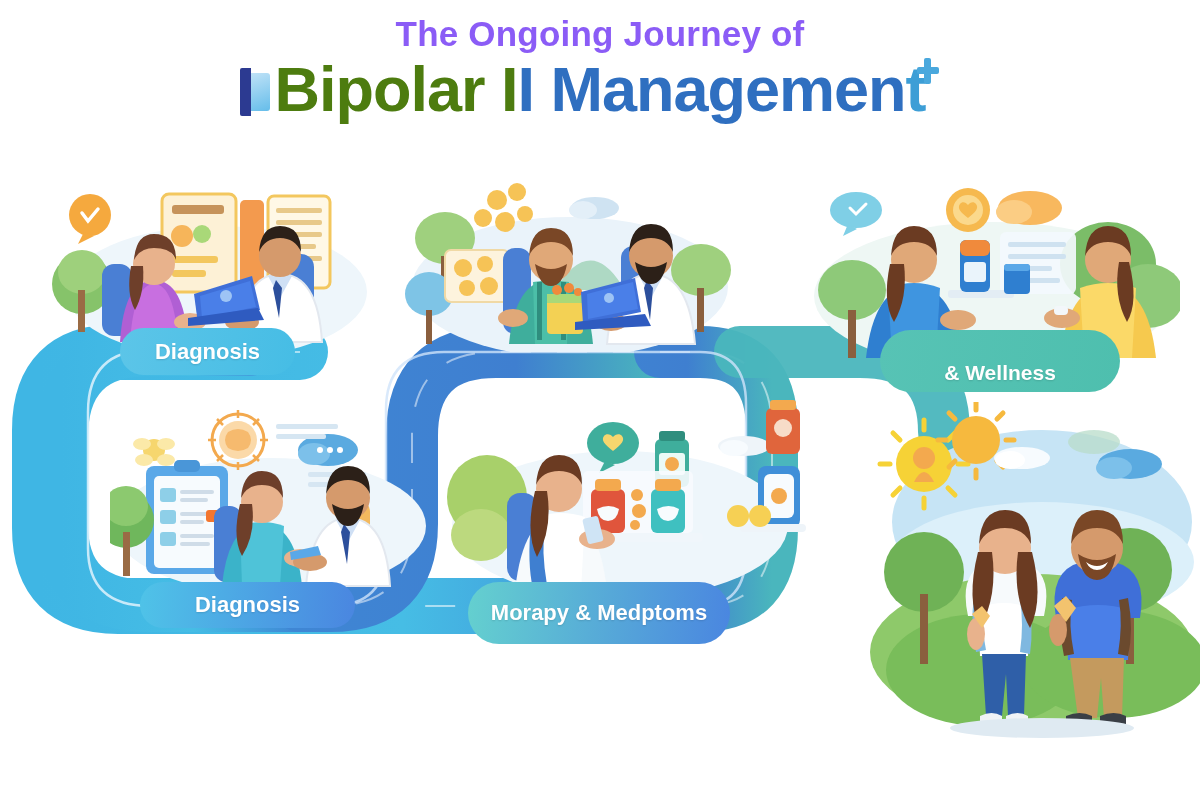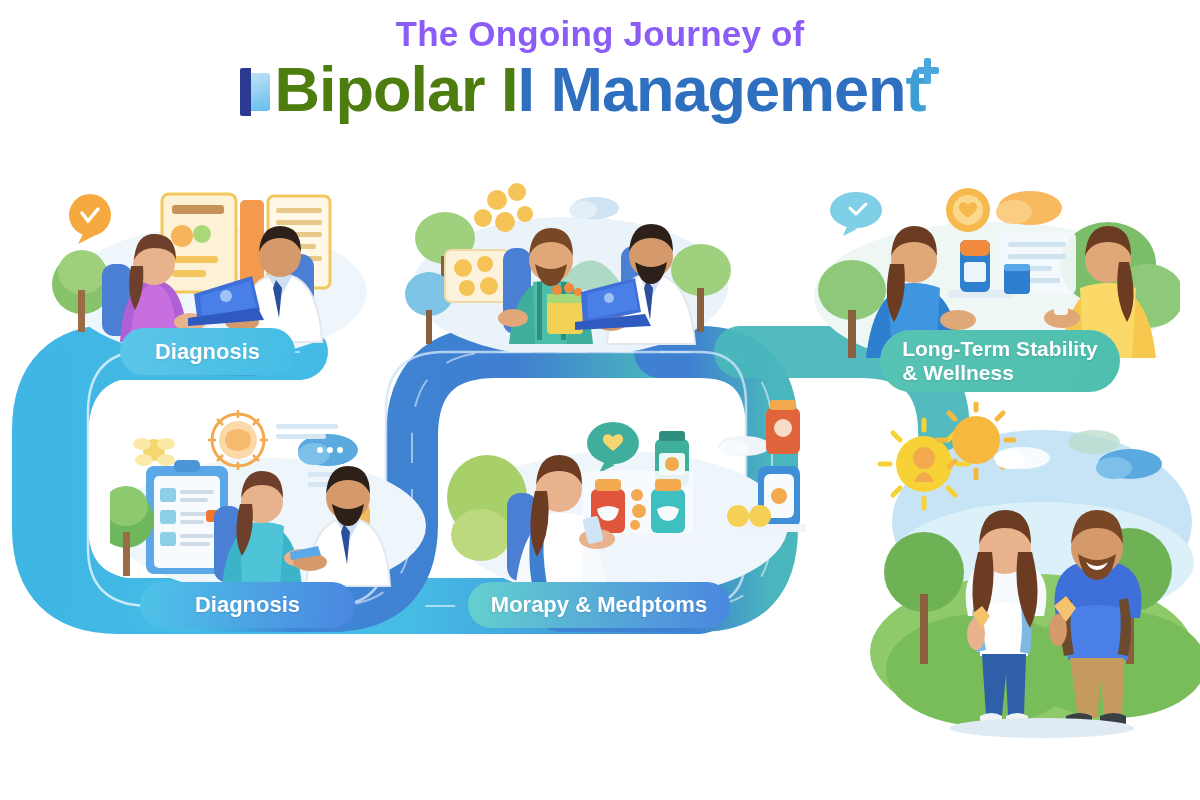--- a/index.html
+++ b/index.html
@@ -37,21 +37,21 @@
         color:#ffffff;font-weight:700;text-align:left;line-height:1.15;
         border-radius:40px;text-shadow:0 1px 2px rgba(0,0,0,.13);}
   #pill-diagnosis-1{left:120px;top:328px;width:175px;height:47px;font-size:22px;
         background:linear-gradient(100deg,#5cc5e8,#46bde5);}
   #pill-treatment{left:455px;top:328px;width:245px;height:47px;font-size:22px;
         background:linear-gradient(100deg,#4f8fd6,#3f7fd0);}
   #pill-stability{left:880px;top:330px;width:240px;height:62px;font-size:21px;
         background:linear-gradient(100deg,#57c3b5,#4ebfae);}
   #pill-diagnosis-2{left:140px;top:582px;width:215px;height:46px;font-size:22px;
         background:linear-gradient(95deg,#4fc3e8 0%,#4a86e0 100%);}
-  #pill-therapy{left:468px;top:582px;width:262px;height:46px;font-size:22px;
+  #pill-therapy{left:468px;top:582px;width:262px;height:62px;font-size:22px;
         background:linear-gradient(95deg,#64d0cf 0%,#4a86e0 100%);}
 </style>
 </head>
 <body>
 
 <div id="canvas">
 
   <div class="title-block">
     <div class="title-line1">The Ongoing Journey of</div>
     <div class="title-line2">
@@ -498,21 +498,21 @@
       <path d="M192,204 l12,-10 l10,12 l-10,14 z" fill="#f3c36e"></path>
       <ellipse cx="180" cy="326" rx="92" ry="10" fill="#dfeaf2"></ellipse>
     </svg>
   </div>
 
   <div class="pill" id="pill-diagnosis-1">Diagnosis</div>
 
 
   <div class="pill" id="pill-stability">
     <span>
-      <span>Long-Term Stability</span><br>
+      <br>
       <span>&amp; Wellness</span>
     </span>
   </div>
 
   <div class="pill" id="pill-diagnosis-2">Diagnosis</div>
 
   <div class="pill" id="pill-therapy">Morapy &amp; Medptoms</div>
 
 </div>
 

